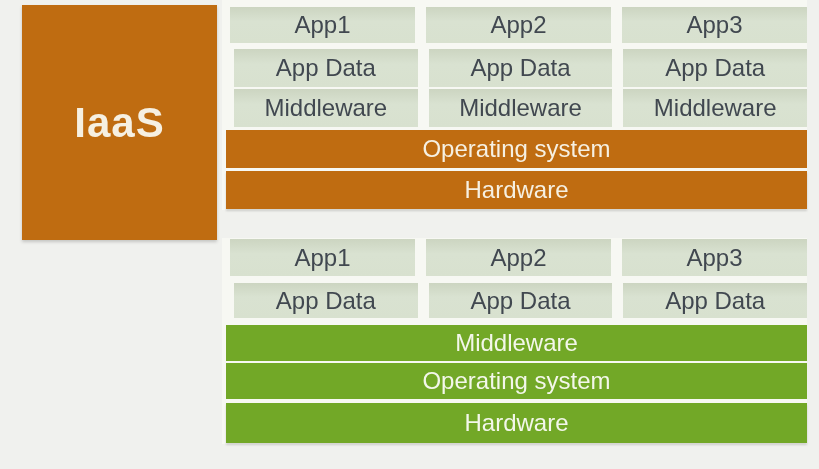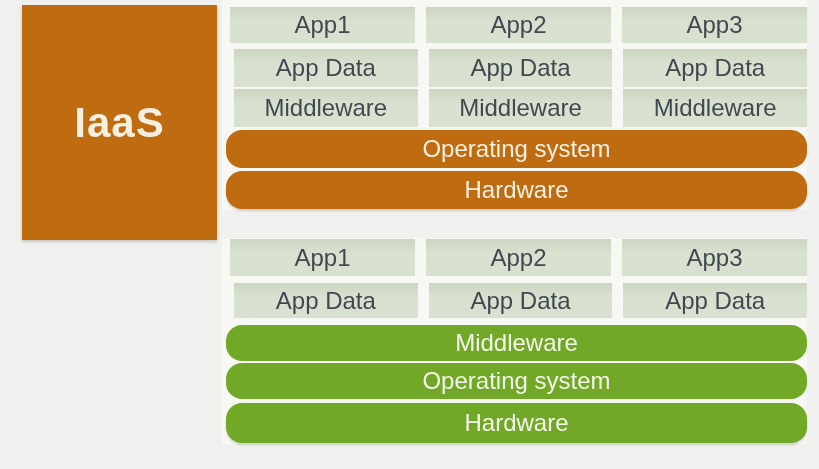--- a/index.html
+++ b/index.html
@@ -24,21 +24,20 @@
   .row{position:absolute;display:flex;gap:3px;background:#f7f8f3;}
   .cell{
     flex:1;display:flex;align-items:center;justify-content:center;
     font-size:24px;color:#414850;
     background:linear-gradient(180deg,#ccd5c1 0%,#d9e2d1 40%,#d8e1cf 100%);
     margin-left:8px;
   }
   .full{
     position:absolute;display:flex;align-items:center;justify-content:center;
     font-size:24px;
-    border-radius:16px;
   }
   .full.orange{background:#bf6c11;color:#f6f0e2;}
   .full.green{background:#72a827;color:#f3f7ea;}
 
   
   #iaas-apps    {left:222px;top:7px;  width:585px;height:36px;}
   #iaas-appdata {left:226px;top:49px; width:581px;height:38px;}
   #iaas-mw      {left:226px;top:89px; width:581px;height:38px;}
   #iaas-os      {left:226px;top:130px;width:581px;height:38px;}
   #iaas-hw      {left:226px;top:171px;width:581px;height:38px;box-shadow:0 2px 2px rgba(0,0,0,.15);}

